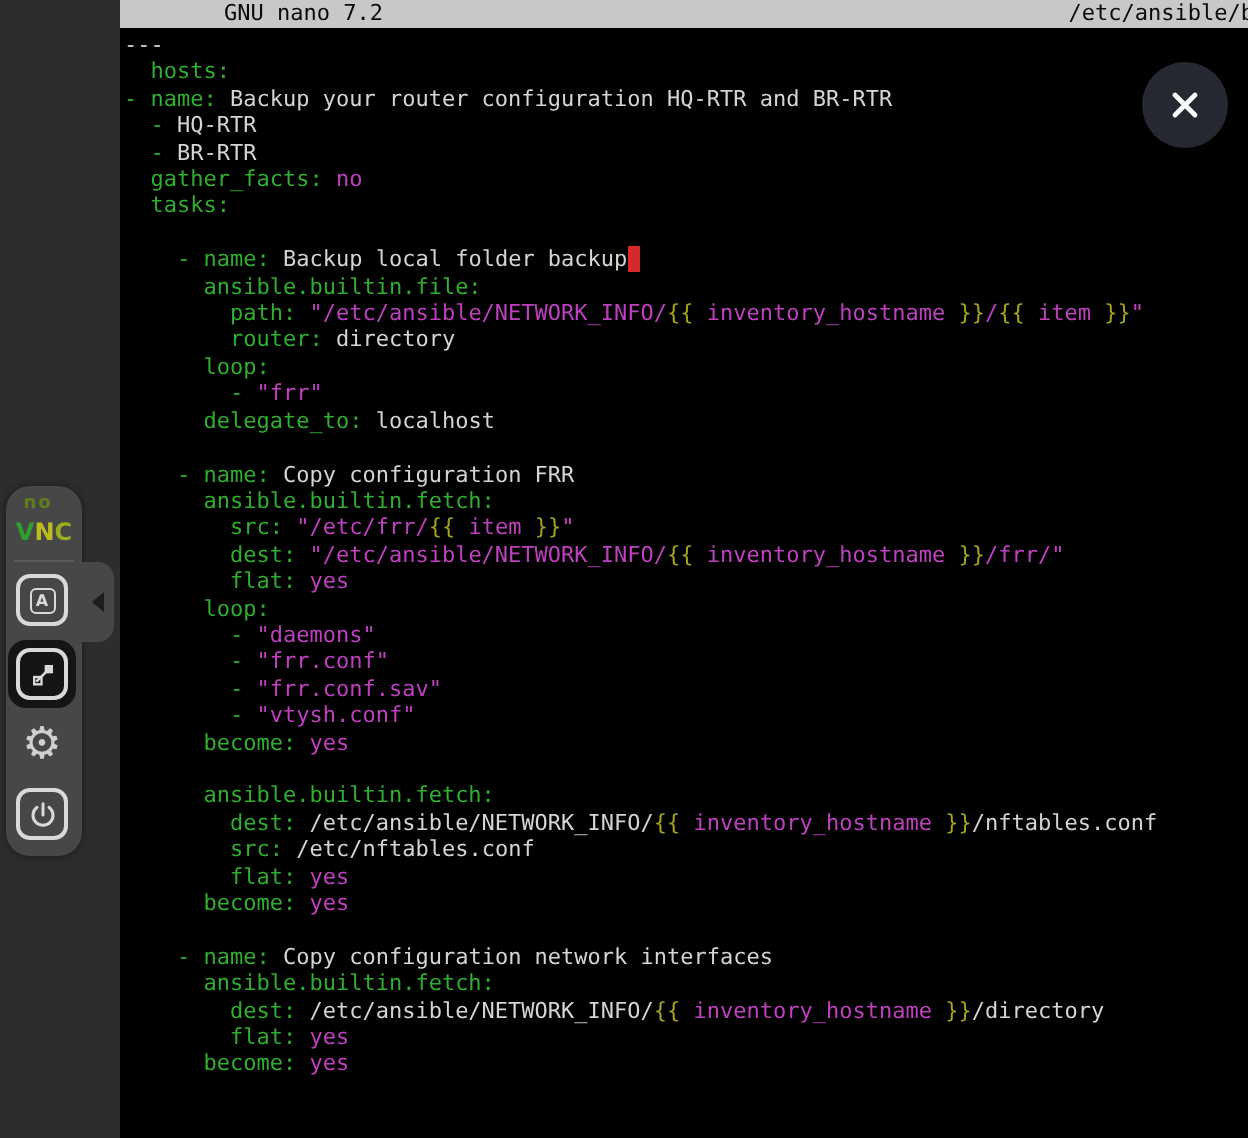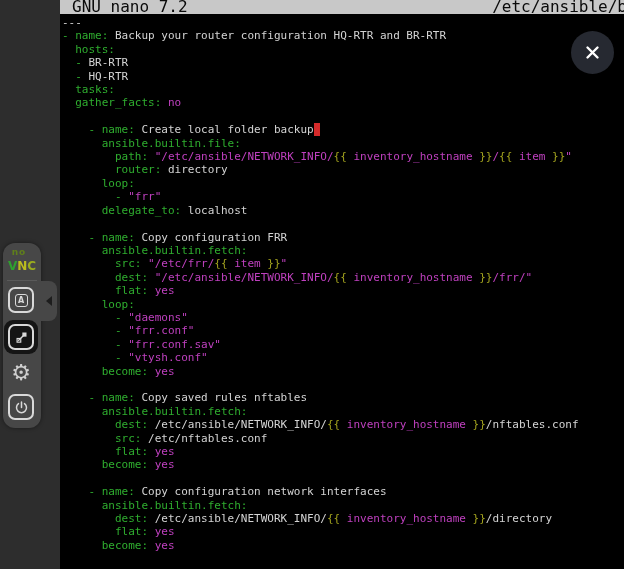--- a/index.html
+++ b/index.html
@@ -1,22 +1,22 @@
 <!DOCTYPE html>
 <html><head>
 <meta charset="utf-8">
 <style>
   html,body{margin:0;padding:0;background:#1f1f1f;}
   .screen{position:relative;width:624px;height:569px;background:#2d2d2d;overflow:hidden;
           font-family:"DejaVu Sans Mono","Liberation Mono",monospace;}
   
   .terminal{position:absolute;left:60px;top:0;right:0;bottom:0;background:#000;}
   .titlebar{position:absolute;left:0;top:0;right:0;height:14px;background:#c8c8c8;color:#0a0a0a;
-            font-size:16px;line-height:14px;display:flex;justify-content:space-between;
-            overflow:hidden;white-space:nowrap;}
+            font-size:11px;line-height:14px;display:flex;justify-content:space-between;
+            overflow:hidden;white-space:nowrap;padding-left:40px;}
   .titlebar .app{padding-left:12px;}
   .titlebar .file{margin-right:-3px;}
   .editor{position:absolute;left:2px;top:16px;right:0;bottom:0;font-size:11px;}
   .line{height:13.42px;line-height:13.42px;white-space:pre;}
   .c-g{color:#2fae2f;}
   .c-w{color:#d4d4d4;}
   .c-m{color:#bf40bf;}
   .c-o{color:#a2a21e;}
   .c-r{background:#d42a2a;color:#d42a2a;}
   
@@ -56,48 +56,47 @@
 
 <div class="screen">
 
   <div class="terminal">
     <div class="titlebar">
       <span class="app">GNU nano 7.2</span>
       <span class="file">/etc/ansible/b</span>
     </div>
     <div class="editor">
         <div class="line"><span class="c-w">---</span></div>
+        <div class="line"><span class="c-g">  hosts:</span></div>
         <div class="line"><span class="c-g">- name:</span><span class="c-w"> Backup your router configuration HQ-RTR and BR-RTR</span></div>
-        <div class="line"><span class="c-g">  hosts:</span></div>
+        <div class="line"><span class="c-g">  - </span><span class="c-w">HQ-RTR</span></div>
         <div class="line"><span class="c-g">  - </span><span class="c-w">BR-RTR</span></div>
-        <div class="line"><span class="c-g">  - </span><span class="c-w">HQ-RTR</span></div>
+        <div class="line"><span class="c-g">  gather_facts:</span><span class="c-m"> no</span></div>
         <div class="line"><span class="c-g">  tasks:</span></div>
-        <div class="line"><span class="c-g">  gather_facts:</span><span class="c-m"> no</span></div>
         <div class="line"></div>
-        <div class="line"><span class="c-g">    - name:</span><span class="c-w"> Create local folder backup</span><span class="c-r"> </span></div>
+        <div class="line"><span class="c-g">    - name:</span><span class="c-w"> Backup local folder backup</span><span class="c-r"> </span></div>
         <div class="line"><span class="c-g">      ansible.builtin.file:</span></div>
         <div class="line"><span class="c-g">        path:</span><span class="c-w"> </span><span class="c-m">"/etc/ansible/NETWORK_INFO/</span><span class="c-o">{{</span><span class="c-m"> inventory_hostname </span><span class="c-o">}}</span><span class="c-m">/</span><span class="c-o">{{</span><span class="c-m"> item </span><span class="c-o">}}</span><span class="c-m">"</span></div>
         <div class="line"><span class="c-g">        router:</span><span class="c-w"> directory</span></div>
         <div class="line"><span class="c-g">      loop:</span></div>
         <div class="line"><span class="c-g">        - </span><span class="c-m">"frr"</span></div>
         <div class="line"><span class="c-g">      delegate_to:</span><span class="c-w"> localhost</span></div>
         <div class="line"></div>
         <div class="line"><span class="c-g">    - name:</span><span class="c-w"> Copy configuration FRR</span></div>
         <div class="line"><span class="c-g">      ansible.builtin.fetch:</span></div>
         <div class="line"><span class="c-g">        src:</span><span class="c-w"> </span><span class="c-m">"/etc/frr/</span><span class="c-o">{{</span><span class="c-m"> item </span><span class="c-o">}}</span><span class="c-m">"</span></div>
         <div class="line"><span class="c-g">        dest:</span><span class="c-w"> </span><span class="c-m">"/etc/ansible/NETWORK_INFO/</span><span class="c-o">{{</span><span class="c-m"> inventory_hostname </span><span class="c-o">}}</span><span class="c-m">/frr/"</span></div>
         <div class="line"><span class="c-g">        flat:</span><span class="c-m"> yes</span></div>
         <div class="line"><span class="c-g">      loop:</span></div>
         <div class="line"><span class="c-g">        - </span><span class="c-m">"daemons"</span></div>
         <div class="line"><span class="c-g">        - </span><span class="c-m">"frr.conf"</span></div>
         <div class="line"><span class="c-g">        - </span><span class="c-m">"frr.conf.sav"</span></div>
         <div class="line"><span class="c-g">        - </span><span class="c-m">"vtysh.conf"</span></div>
         <div class="line"><span class="c-g">      become:</span><span class="c-m"> yes</span></div>
         <div class="line"></div>
-        <div class="line"><span class="c-g">    - name:</span><span class="c-w"> Copy saved rules nftables</span></div>
         <div class="line"><span class="c-g">      ansible.builtin.fetch:</span></div>
         <div class="line"><span class="c-g">        dest:</span><span class="c-w"> /etc/ansible/NETWORK_INFO/</span><span class="c-o">{{</span><span class="c-m"> inventory_hostname </span><span class="c-o">}}</span><span class="c-w">/nftables.conf</span></div>
         <div class="line"><span class="c-g">        src:</span><span class="c-w"> /etc/nftables.conf</span></div>
         <div class="line"><span class="c-g">        flat:</span><span class="c-m"> yes</span></div>
         <div class="line"><span class="c-g">      become:</span><span class="c-m"> yes</span></div>
         <div class="line"></div>
         <div class="line"><span class="c-g">    - name:</span><span class="c-w"> Copy configuration network interfaces</span></div>
         <div class="line"><span class="c-g">      ansible.builtin.fetch:</span></div>
         <div class="line"><span class="c-g">        dest:</span><span class="c-w"> /etc/ansible/NETWORK_INFO/</span><span class="c-o">{{</span><span class="c-m"> inventory_hostname </span><span class="c-o">}}</span><span class="c-w">/directory</span></div>
         <div class="line"><span class="c-g">        flat:</span><span class="c-m"> yes</span></div>

